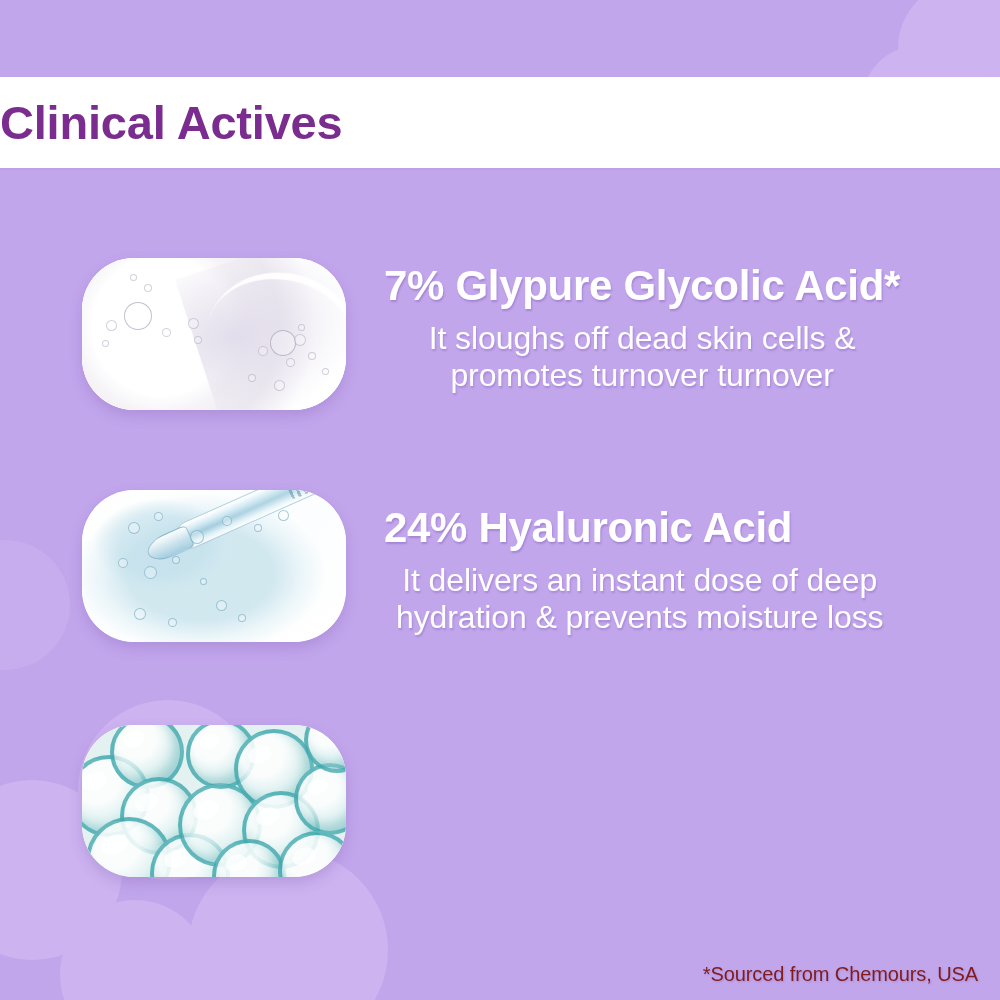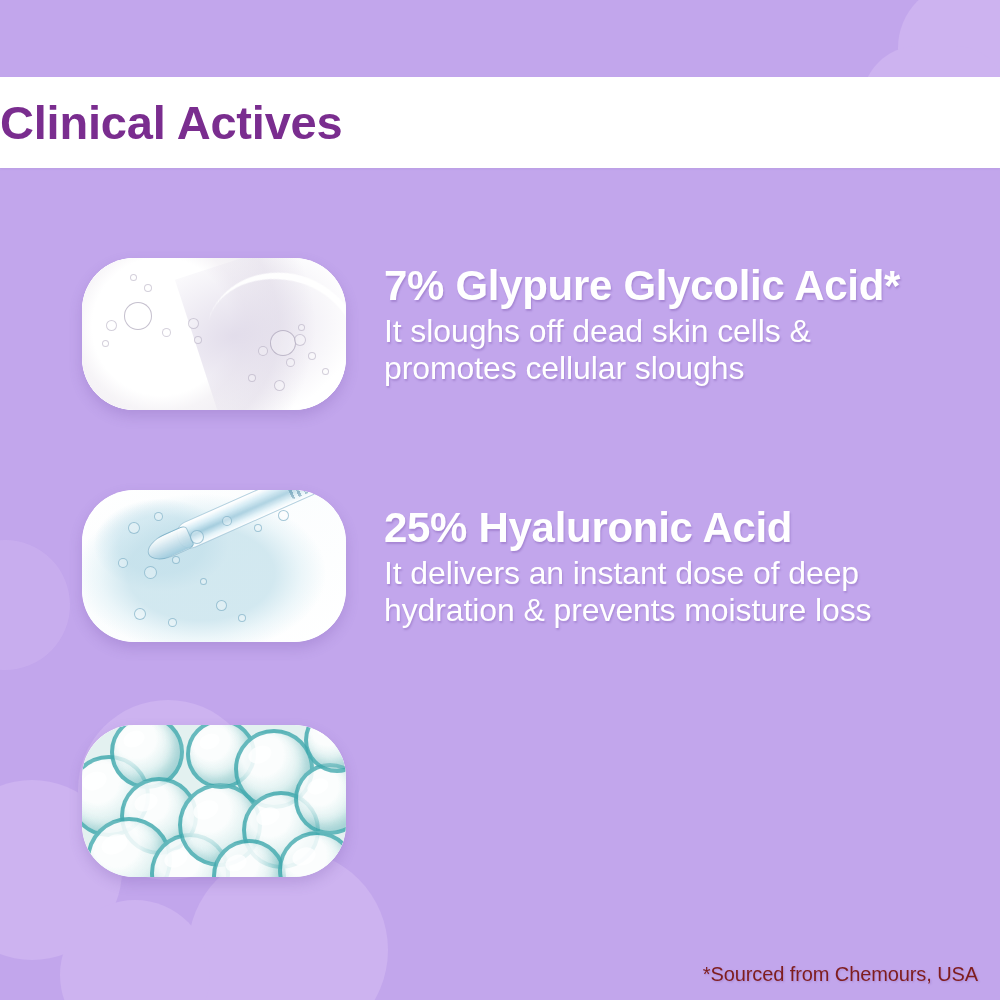--- a/index.html
+++ b/index.html
@@ -138,21 +138,22 @@
     text-shadow:1px 2px 2px rgba(110,70,160,.33);
     margin:0 0 5px 0;
   }
   .f-desc{
     color:#ffffff;
     font-size:32px;
     font-weight:normal;
     line-height:1.18;
     letter-spacing:-0.1px;
     text-shadow:1px 2px 2px rgba(110,70,160,.30);
-    margin:0;
+    margin:12px;
+    text-align:center;
   }
   .f-desc span{display:block;white-space:nowrap;}
 
   
   .footnote{
     position:absolute;right:22px;bottom:14px;
     color:#7f1d1d;font-size:20px;letter-spacing:-0.1px;
     text-shadow:1px 1px 2px rgba(110,70,160,.28);
     white-space:nowrap;
   }
@@ -199,21 +200,21 @@
           <div class="bub sm" style="left:240px;top:110px;width:5px;height:5px;"></div>
           <div class="bub sm" style="left:166px;top:116px;width:6px;height:6px;"></div>
           <div class="bub sm" style="left:192px;top:122px;width:9px;height:9px;"></div>
           <div class="bub sm" style="left:216px;top:66px;width:5px;height:5px;"></div>
         </div>
       </div>
       <div class="copy">
         <div class="f-title">7% Glypure Glycolic Acid*</div>
         <div class="f-desc">
           <span>It sloughs off dead skin cells &amp;</span>
-          <span>promotes cellular sloughs</span>
+          <span>promotes turnover turnover</span>
         </div>
       </div>
     </div>
 
     <div class="feature f2">
       <div class="tile">
         <div class="tile-inner">
           <div class="gel-blue"></div>
           <div class="pipette">
             <div class="pipette-tip"></div>
@@ -229,21 +230,21 @@
           <div class="bub-b" style="left:62px;top:76px;width:11px;height:11px;"></div>
           <div class="bub-b" style="left:90px;top:66px;width:6px;height:6px;"></div>
           <div class="bub-b" style="left:52px;top:118px;width:10px;height:10px;"></div>
           <div class="bub-b" style="left:86px;top:128px;width:7px;height:7px;"></div>
           <div class="bub-b" style="left:134px;top:110px;width:9px;height:9px;"></div>
           <div class="bub-b" style="left:156px;top:124px;width:6px;height:6px;"></div>
           <div class="bub-b" style="left:118px;top:88px;width:5px;height:5px;"></div>
         </div>
       </div>
       <div class="copy">
-        <div class="f-title">25% Hyaluronic Acid</div>
+        <div class="f-title">24% Hyaluronic Acid</div>
         <div class="f-desc">
           <span>It delivers an instant dose of deep</span>
           <span>hydration &amp; prevents moisture loss</span>
         </div>
       </div>
     </div>
 
     <div class="feature f3">
       <div class="tile">
         <div class="tile-inner">

